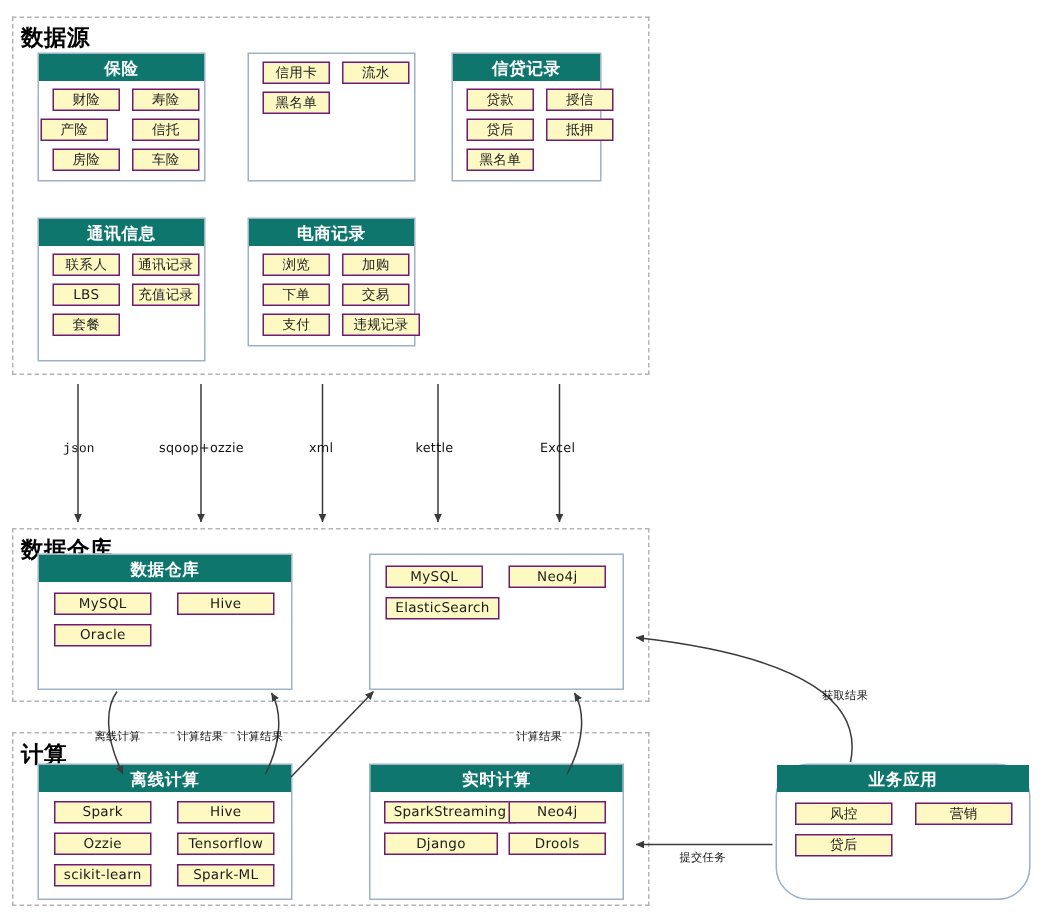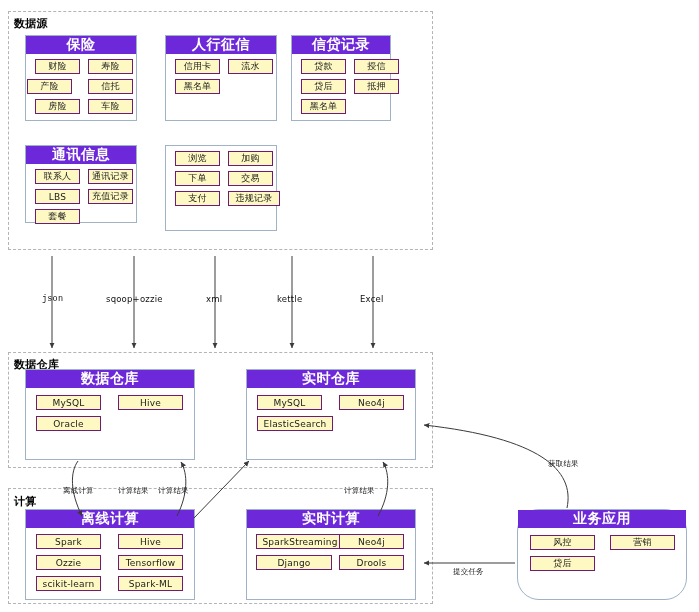--- a/index.html
+++ b/index.html
@@ -12,39 +12,39 @@
 
   
   .zone{
     position:absolute;
     border:1px dashed #b4b4b4;
     background:#ffffff;
     box-sizing:border-box;
   }
   .zone-label{
     position:absolute;
-    font-size:11px;
+    font-size:15px;
     color:#000000;
     font-weight:bold;
     letter-spacing:.3px;
     white-space:nowrap;
   }
 
   
   .card{
     position:absolute;
     box-sizing:border-box;
     border:1px solid #9fb2c6;
     background:#ffffff;
   }
   .card-head{
     height:18px;
-    background:#6d28d9;
+    background:#0f766e;
     color:#ffffff;
-    font-size:14px;
+    font-size:11px;
     font-weight:bold;
     display:flex;align-items:center;justify-content:center;
     letter-spacing:.5px;
     box-sizing:border-box;
   }
   .card-body{
     position:relative;
     box-sizing:border-box;
     padding:7px 0 0 0;
   }
@@ -89,51 +89,51 @@
       <div class="chip" style="left:9px;top:5px;width:45px;height:15px;">财险</div>
       <div class="chip" style="left:62px;top:5px;width:45px;height:15px;">寿险</div>
       <div class="chip" style="left:1px;top:25px;width:45px;height:15px;text-align:center;">产险</div>
       <div class="chip" style="left:62px;top:25px;width:45px;height:15px;">信托</div>
       <div class="chip" style="left:9px;top:45px;width:45px;height:15px;">房险</div>
       <div class="chip" style="left:62px;top:45px;width:45px;height:15px;">车险</div>
     </div>
   </div>
 
   <div class="card" style="left:165px;top:35px;width:112px;height:86px;">
-    <div class="card-head">人行征信</div>
     <div class="card-body" style="height:67px;">
       <div class="chip" style="left:9px;top:5px;width:45px;height:15px;">信用卡</div>
       <div class="chip" style="left:62px;top:5px;width:45px;height:15px;">流水</div>
       <div class="chip" style="left:9px;top:25px;width:45px;height:15px;">黑名单</div>
     </div>
   </div>
 
-  <div class="card" style="left:291px;top:35px;width:100px;height:86px;">
+  <div class="card" style="left:301px;top:35px;width:100px;height:86px;">
     <div class="card-head">信贷记录</div>
     <div class="card-body" style="height:67px;">
       <div class="chip" style="left:9px;top:5px;width:45px;height:15px;">贷款</div>
       <div class="chip" style="left:62px;top:5px;width:45px;height:15px;">授信</div>
       <div class="chip" style="left:9px;top:25px;width:45px;height:15px;">贷后</div>
       <div class="chip" style="left:62px;top:25px;width:45px;height:15px;">抵押</div>
       <div class="chip" style="left:9px;top:45px;width:45px;height:15px;">黑名单</div>
     </div>
   </div>
 
-  <div class="card" style="left:25px;top:145px;width:112px;height:78px;">
+  <div class="card" style="left:25px;top:145px;width:112px;height:96px;">
     <div class="card-head">通讯信息</div>
     <div class="card-body" style="height:67px;">
       <div class="chip" style="left:9px;top:5px;width:45px;height:15px;font-family:Liberation Mono, monospace;">联系人</div>
       <div class="chip" style="left:62px;top:5px;width:45px;height:15px;">通讯记录</div>
       <div class="chip" style="left:9px;top:25px;width:45px;height:15px;text-align:center;">LBS</div>
       <div class="chip" style="left:62px;top:25px;width:45px;height:15px;">充值记录</div>
       <div class="chip" style="left:9px;top:45px;width:45px;height:15px;">套餐</div>
     </div>
   </div>
 
   <div class="card" style="left:165px;top:145px;width:112px;height:86px;">
+    <div class="card-head">电商记录</div>
     <div class="card-body" style="height:67px;">
       <div class="chip" style="left:9px;top:5px;width:45px;height:15px;">浏览</div>
       <div class="chip" style="left:62px;top:5px;width:45px;height:15px;">加购</div>
       <div class="chip" style="left:9px;top:25px;width:45px;height:15px;">下单</div>
       <div class="chip" style="left:62px;top:25px;width:45px;height:15px;">交易</div>
       <div class="chip" style="left:9px;top:45px;width:45px;height:15px;">支付</div>
       <div class="chip" style="left:62px;top:45px;width:52px;height:15px;">违规记录</div>
     </div>
   </div>
 
@@ -143,21 +143,20 @@
   <div class="card" style="left:25px;top:369px;width:170px;height:91px;">
     <div class="card-head">数据仓库</div>
     <div class="card-body" style="height:72px;">
       <div class="chip" style="left:10px;top:7px;width:65px;height:15px;">MySQL</div>
       <div class="chip" style="left:92px;top:7px;width:65px;height:15px;">Hive</div>
       <div class="chip" style="left:10px;top:28px;width:65px;height:15px;">Oracle</div>
     </div>
   </div>
 
   <div class="card" style="left:246px;top:369px;width:170px;height:91px;">
-    <div class="card-head">实时仓库</div>
     <div class="card-body" style="height:72px;">
       <div class="chip" style="left:10px;top:7px;width:65px;height:15px;">MySQL</div>
       <div class="chip" style="left:92px;top:7px;width:65px;height:15px;">Neo4j</div>
       <div class="chip" style="left:10px;top:28px;width:76px;height:15px;">ElasticSearch</div>
     </div>
   </div>
 
   <div class="zone" style="left:8px;top:488px;width:425px;height:116px;"></div>
   <div class="zone-label" style="left:14px;top:494px;">计算</div>
 

